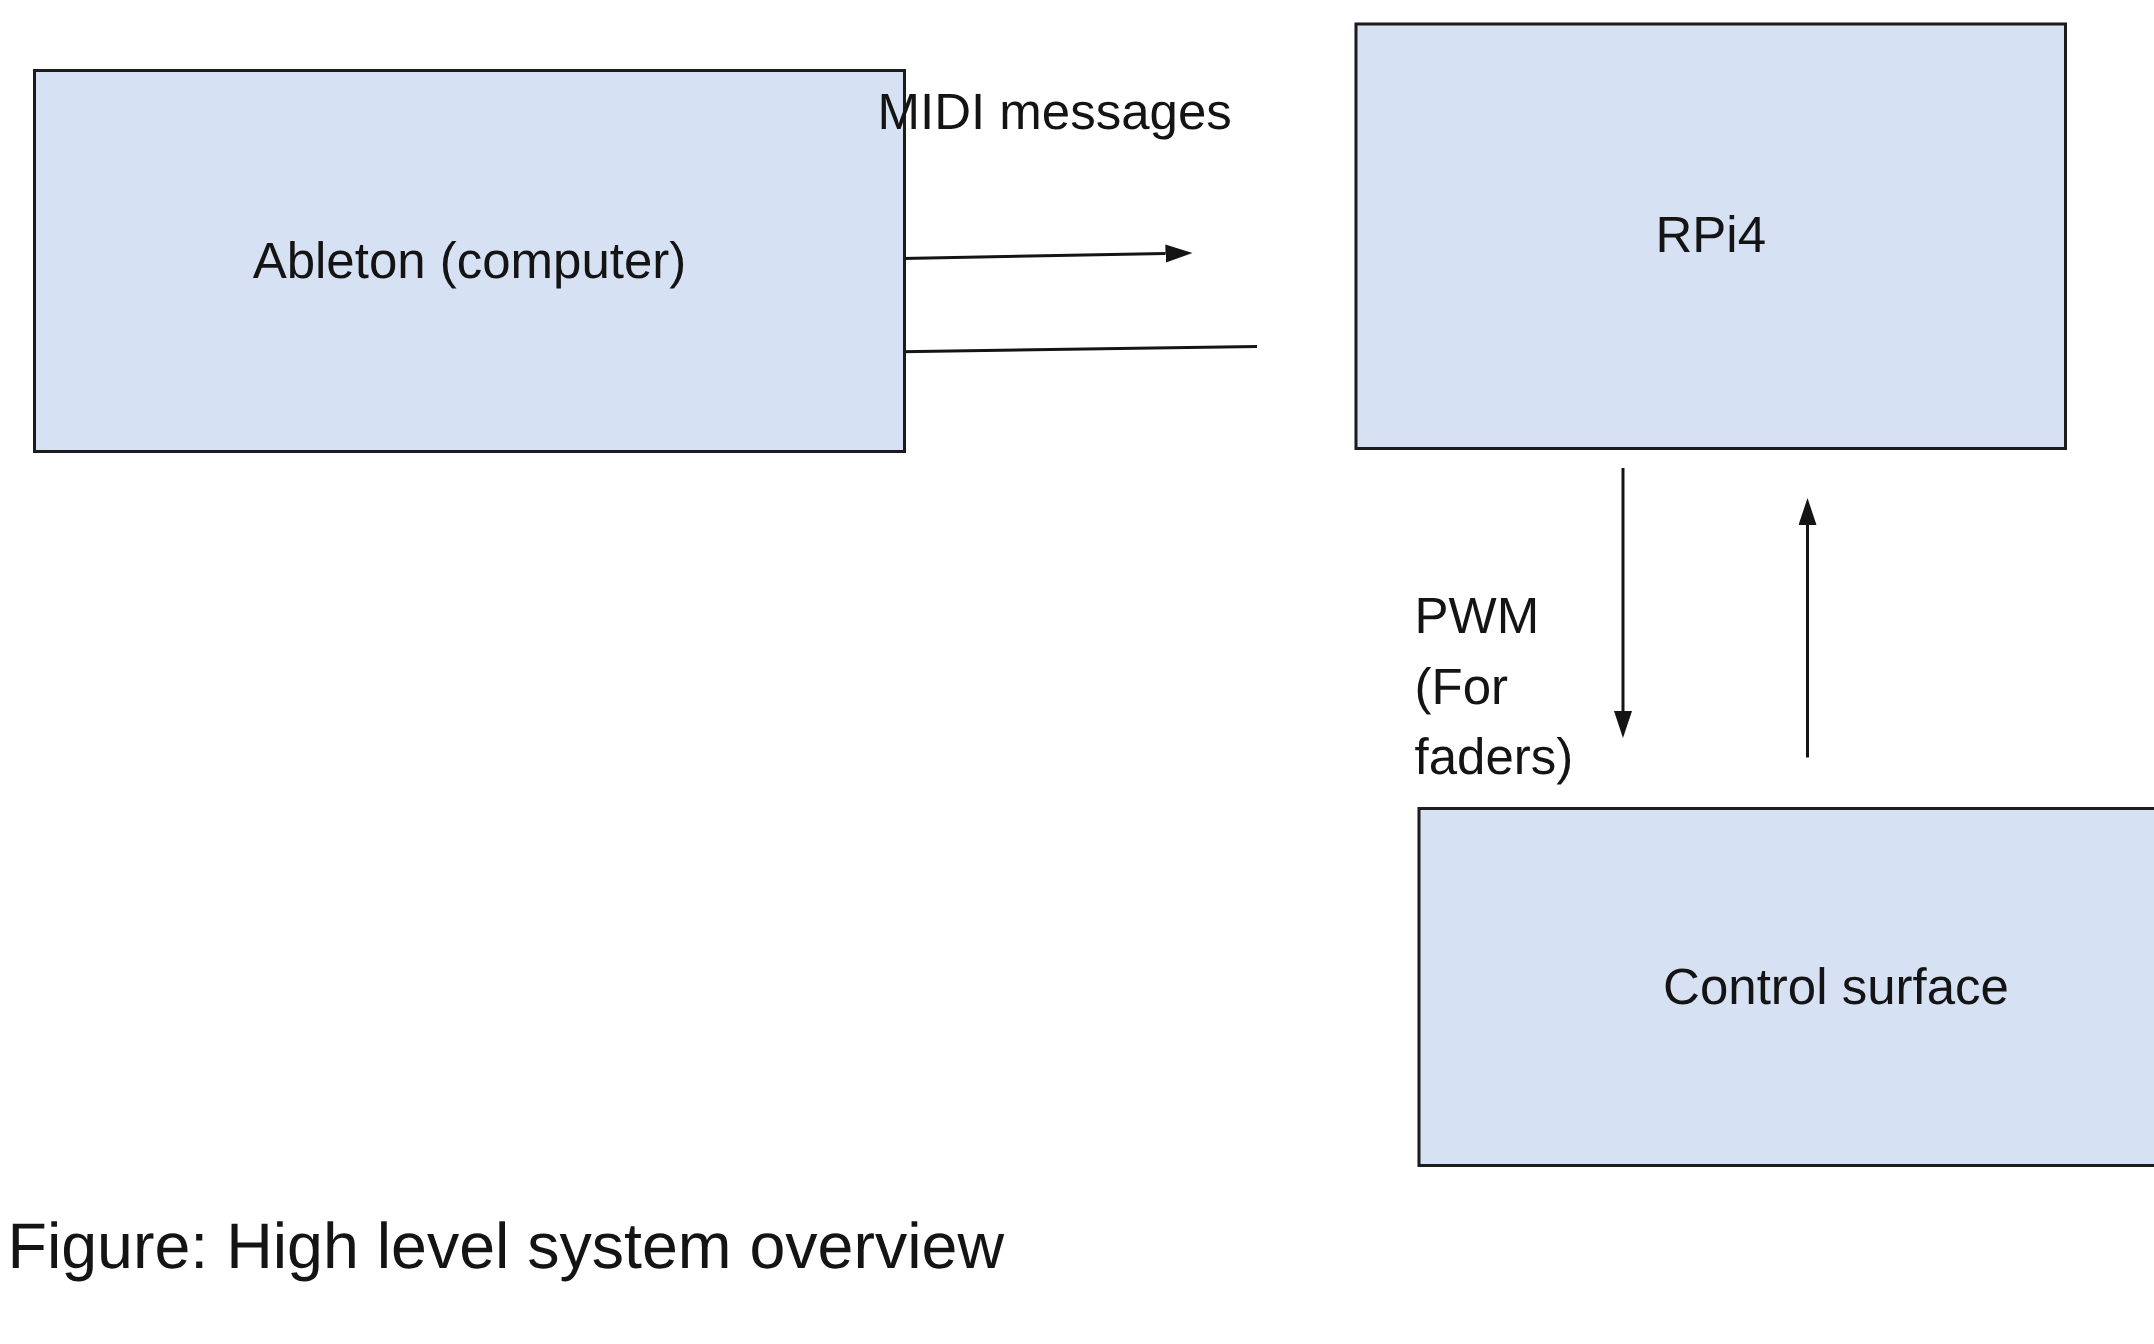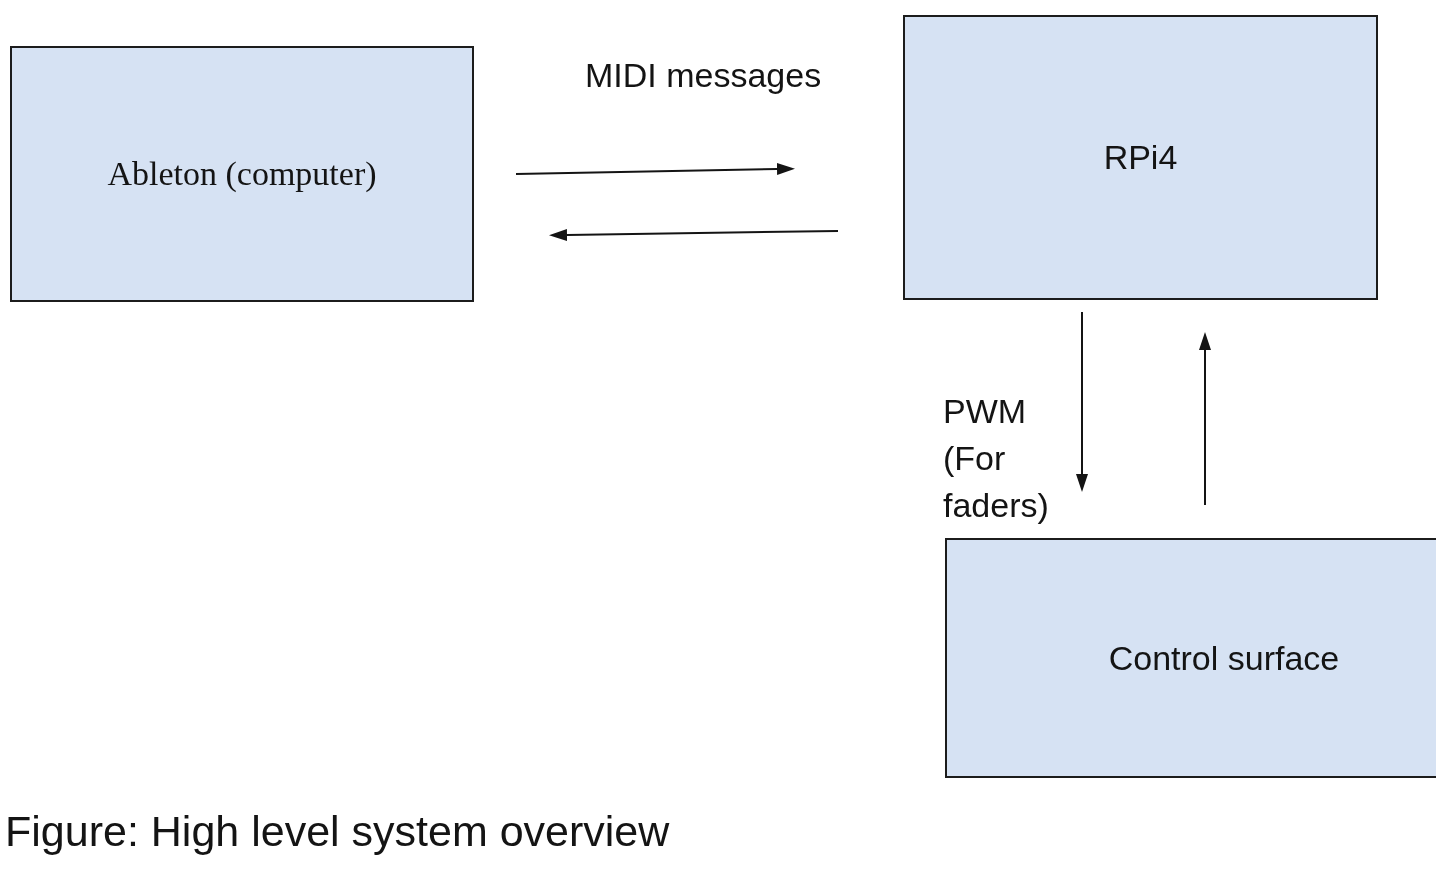--- a/index.html
+++ b/index.html
@@ -37,21 +37,21 @@
     box-sizing:border-box;
     background:var(--node-fill);
     border:2px solid var(--node-border);
     display:flex;
     align-items:center;
     justify-content:center;
     text-align:center;
     font-size:34px;
     line-height:1.2;
   }
-  .node-ableton{left:10px;top:46px;width:464px;height:256px;font-family:Liberation Serif, serif;}
+  .node-ableton{left:22px;top:46px;width:582px;height:256px;}
   .node-rpi4{left:903px;top:15px;width:475px;height:285px;}
   .node-control{left:945px;top:538px;width:558px;height:240px;}
   .edge-label{
     position:absolute;
     font-size:34px;
     white-space:nowrap;
   }
   .label-midi{left:585px;top:55px;line-height:40px;}
   .label-pwm{left:943px;top:388px;line-height:47px;}
   .caption{

